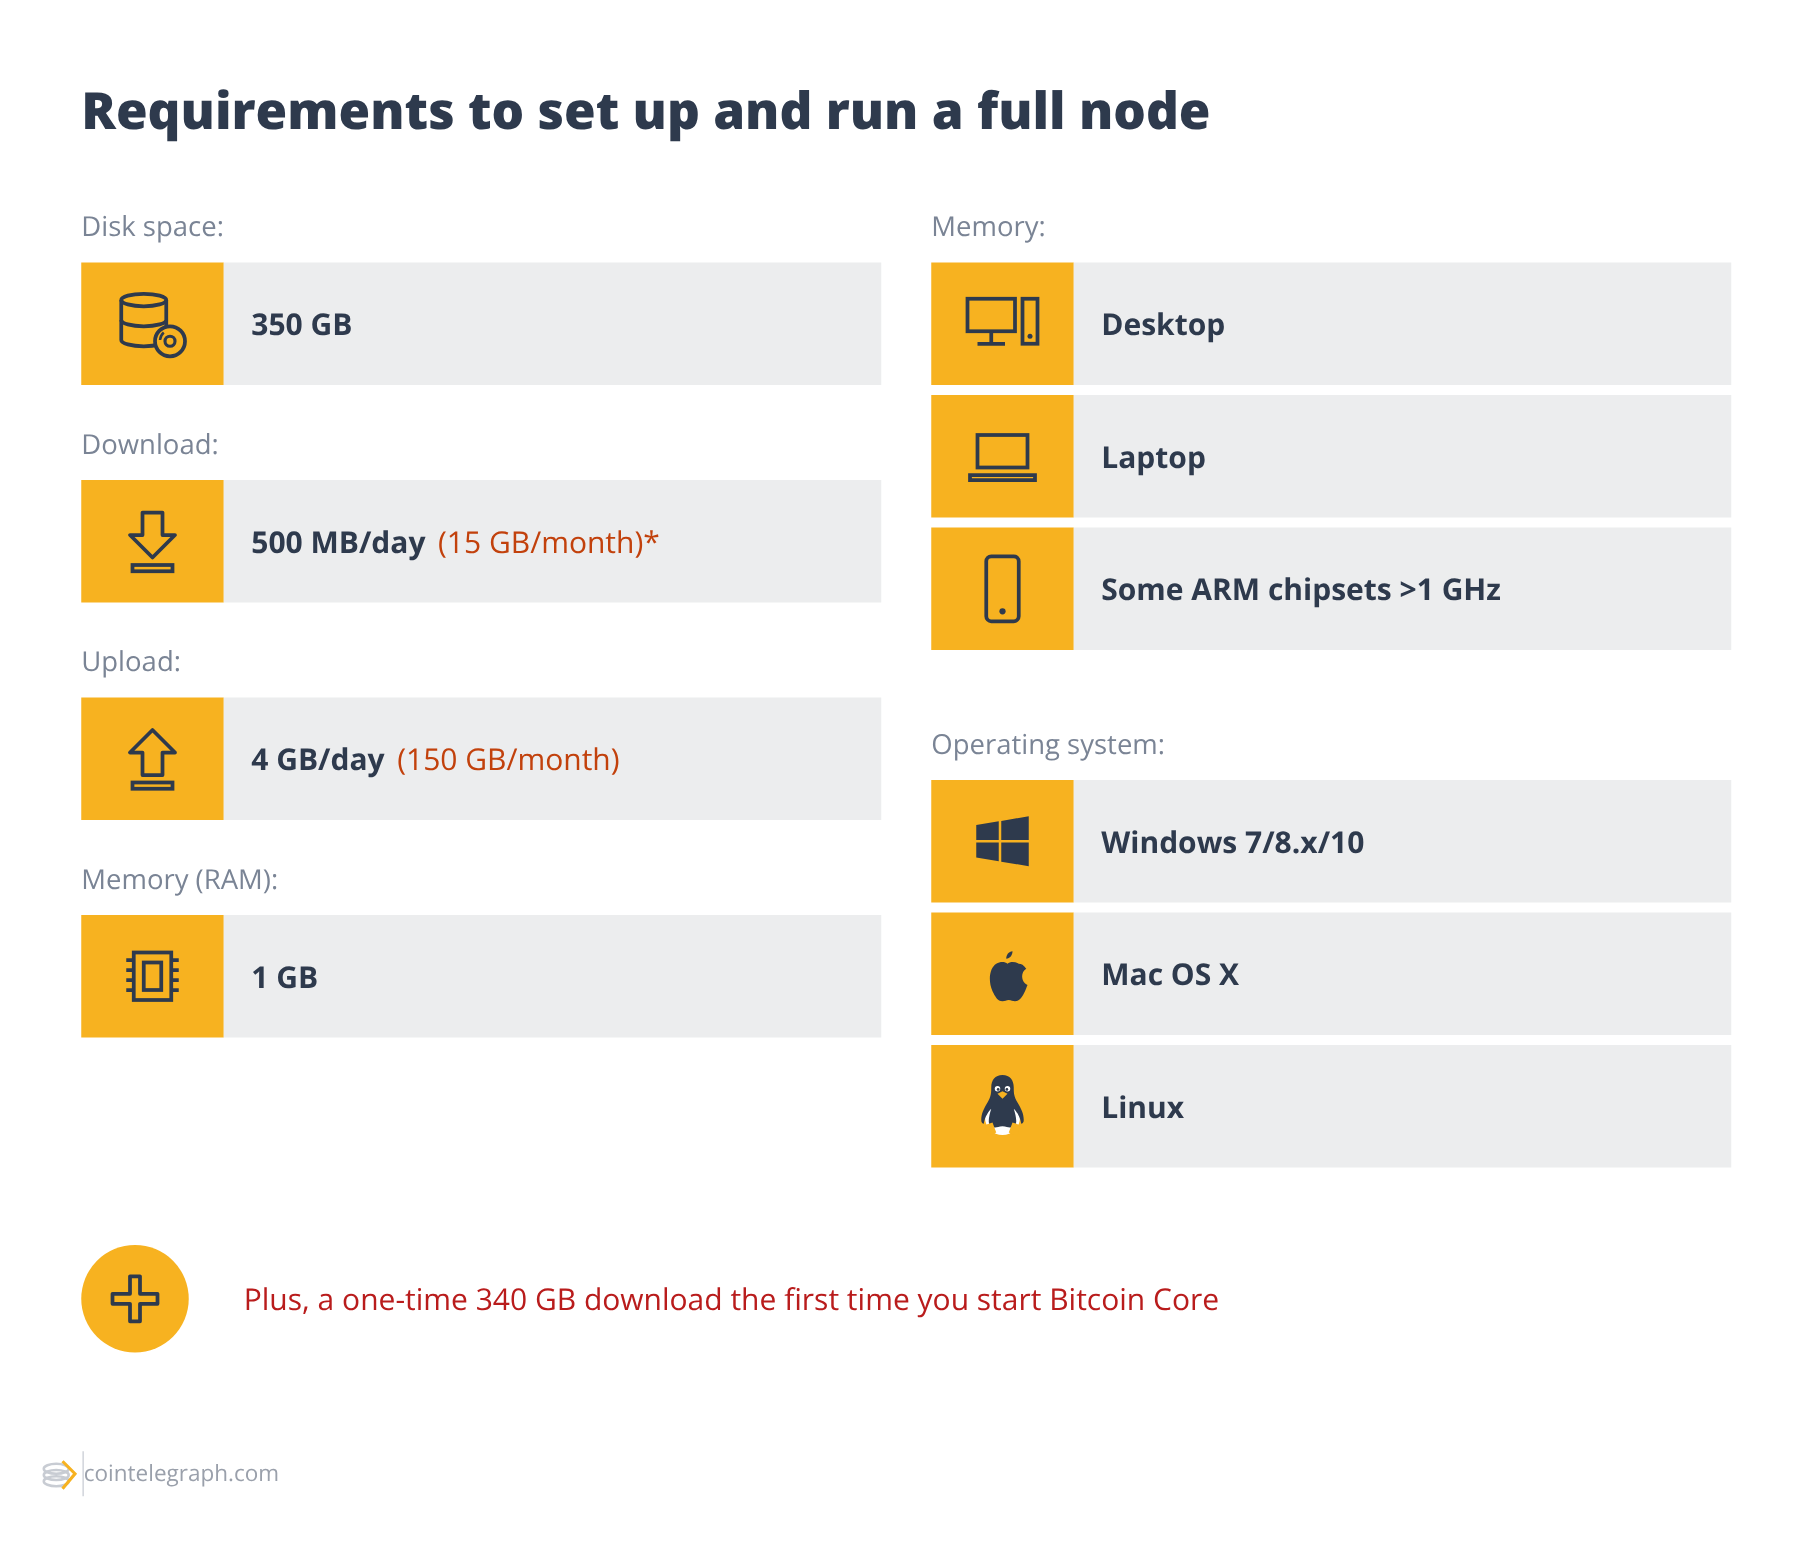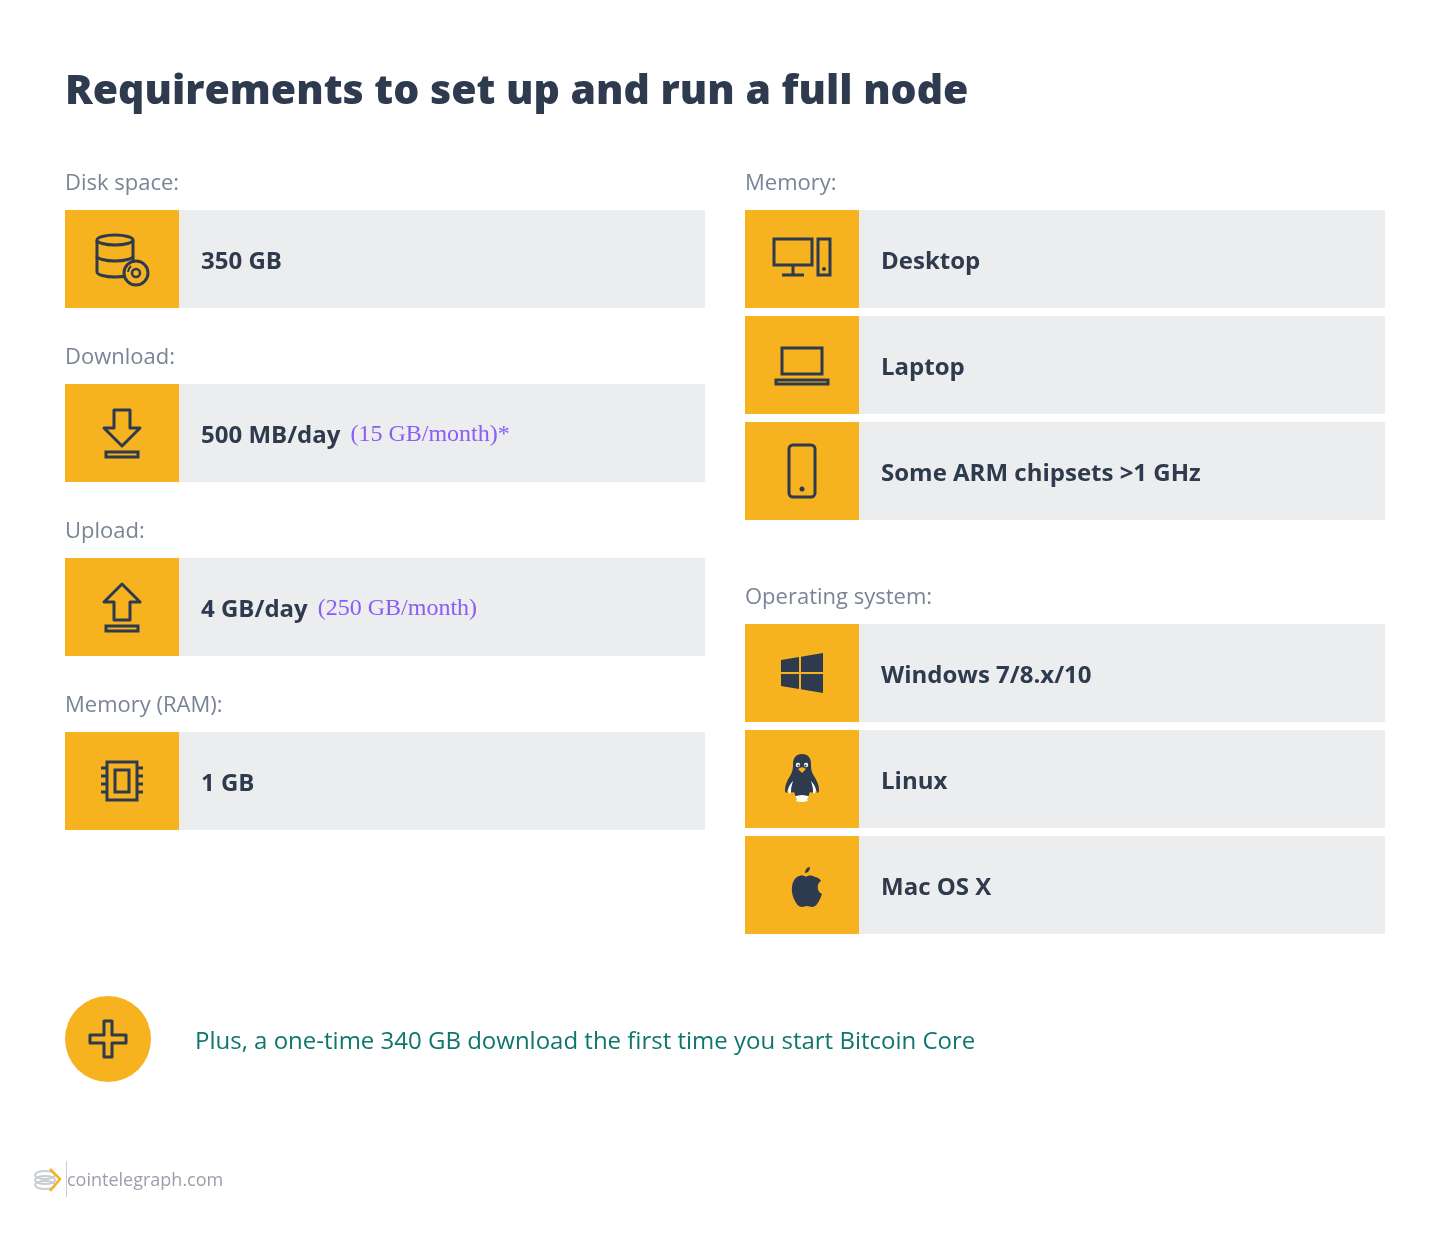--- a/index.html
+++ b/index.html
@@ -52,40 +52,40 @@
   .item-text {
     flex: 1;
     background: #ecedee;
     display: flex;
     align-items: center;
     padding-left: 22px;
     font-size: 24px;
     color: #2e3a4d;
   }
   .item-text .bold { font-weight: 700; }
-  .item-text .light { font-weight: 400; margin-left: 10px; color: #8b5cf6; font-family: Liberation Serif, serif; }
+  .item-text .light { font-weight: 400; margin-left: 10px; color: #c2410c; }
   .footnote {
     margin-top: 54px;
     display: flex;
     align-items: center;
     gap: 44px;
   }
   .plus-circle {
     width: 86px;
     height: 86px;
     border-radius: 50%;
     background: #f7b220;
     display: flex;
     align-items: center;
     justify-content: center;
     flex-shrink: 0;
   }
   .footnote-text {
     font-size: 24px;
-    color: #0f766e;
+    color: #b91c1c;
   }
   .footer {
     position: absolute;
     bottom: 40px;
     left: 30px;
     display: flex;
     align-items: center;
     color: #9aa0ab;
     font-size: 18px;
   }
@@ -144,21 +144,21 @@
     <div class="section-label mt">Upload:</div>
     <div class="item-row">
       <div class="item-icon">
         <svg width="52" height="58" viewBox="0 0 52 58">
           <path d="M18 42 h16 v-18 h10 L26 6 8 24 h10 Z" fill="none" stroke="#2e3a4d" stroke-width="3" stroke-linejoin="round"></path>
           <rect x="10" y="48" width="32" height="5" fill="none" stroke="#2e3a4d" stroke-width="3"></rect>
         </svg>
       </div>
       <div class="item-text">
         <span class="bold">4 GB/day</span>
-        <span class="light">(250 GB/month)</span>
+        <span class="light">(150 GB/month)</span>
       </div>
     </div>
 
     <div class="section-label mt">Memory (RAM):</div>
     <div class="item-row">
       <div class="item-icon">
         <svg width="58" height="58" viewBox="0 0 58 58">
           <rect x="14" y="10" width="30" height="38" fill="none" stroke="#2e3a4d" stroke-width="3"></rect>
           <rect x="22" y="18" width="14" height="22" fill="none" stroke="#2e3a4d" stroke-width="3"></rect>
           <g stroke="#2e3a4d" stroke-width="3">
@@ -232,44 +232,44 @@
           <path fill="#2e3a4d" d="M4 12 L22 9 V24 H4 Z M24 8.7 L46 5 V24 H24 Z M4 26 H22 V41 L4 38 Z M24 26 H46 V45 L24 41.3 Z"></path>
         </svg>
       </div>
       <div class="item-text">
         <span class="bold">Windows 7/8.x/10</span>
       </div>
     </div>
 
     <div class="item-row">
       <div class="item-icon">
+        <svg width="44" height="52" viewBox="0 0 44 52">
+          <path fill="#2e3a4d" d="M30 8 c0 3 -2 6 -5 6 c0 -3 2 -6 5 -6 Z M35 18 c-3 -2 -7 -2 -9 0 c-2 -2 -6 -2 -9 0 c-5 3 -7 13 -3 22 c2 4 4 8 8 8 c2 0 3 -1 5 -1 c2 0 3 1 5 1 c4 0 6 -4 8 -8 c1 -2 1 -3 2 -5 c-5 -2 -6 -10 -1 -13 c-2 -3 -4 -4 -6 -4 Z"></path>
+        </svg>
+      </div>
+      <div class="item-text">
+        <span class="bold">Mac OS X</span>
+      </div>
+    </div>
+
+    <div class="item-row">
+      <div class="item-icon">
         <svg width="46" height="54" viewBox="0 0 46 54">
           <ellipse cx="23" cy="36" rx="14" ry="14" fill="#ffffff"></ellipse>
           <path fill="#2e3a4d" d="M23 2 c-6 0 -9 4 -9 10 c0 4 0 7 -3 12 c-3 5 -5 9 -5 14 c0 2 1 3 2 3 c1 -6 4 -10 6 -12 c-1 3 -2 7 -2 10 c0 3 2 5 5 5 c2 0 3 -1 6 -1 c3 0 4 1 6 1 c3 0 5 -2 5 -5 c0 -3 -1 -7 -2 -10 c2 2 5 6 6 12 c1 0 2 -1 2 -3 c0 -5 -2 -9 -5 -14 c-3 -5 -3 -8 -3 -12 c0 -6 -3 -10 -9 -10 Z"></path>
           <circle cx="19" cy="13" r="2.2" fill="#ffffff"></circle>
             <circle cx="27" cy="13" r="2.2" fill="#ffffff"></circle>
           <circle cx="19.5" cy="13.5" r="1.1" fill="#2e3a4d"></circle>
             <circle cx="26.5" cy="13.5" r="1.1" fill="#2e3a4d"></circle>
           <path fill="#f7b220" d="M19 17 l4 -2 l4 2 l-4 4 Z"></path>
           <path fill="#f7b220" d="M9 42 l6 -2 l3 8 l-7 3 Z M37 42 l-6 -2 l-3 8 l7 3 Z"></path>
         </svg>
       </div>
       <div class="item-text">
         <span class="bold">Linux</span>
-      </div>
-    </div>
-
-    <div class="item-row">
-      <div class="item-icon">
-        <svg width="44" height="52" viewBox="0 0 44 52">
-          <path fill="#2e3a4d" d="M30 8 c0 3 -2 6 -5 6 c0 -3 2 -6 5 -6 Z M35 18 c-3 -2 -7 -2 -9 0 c-2 -2 -6 -2 -9 0 c-5 3 -7 13 -3 22 c2 4 4 8 8 8 c2 0 3 -1 5 -1 c2 0 3 1 5 1 c4 0 6 -4 8 -8 c1 -2 1 -3 2 -5 c-5 -2 -6 -10 -1 -13 c-2 -3 -4 -4 -6 -4 Z"></path>
-        </svg>
-      </div>
-      <div class="item-text">
-        <span class="bold">Mac OS X</span>
       </div>
     </div>
 
   </div>
 </div>
 
 <div class="footnote">
   <div class="plus-circle">
     <svg width="48" height="48" viewBox="0 0 48 48">
       <path d="M20 6 h8 v14 h14 v8 h-14 v14 h-8 v-14 h-14 v-8 h14 Z" fill="none" stroke="#2e3a4d" stroke-width="3" stroke-linejoin="round"></path>

